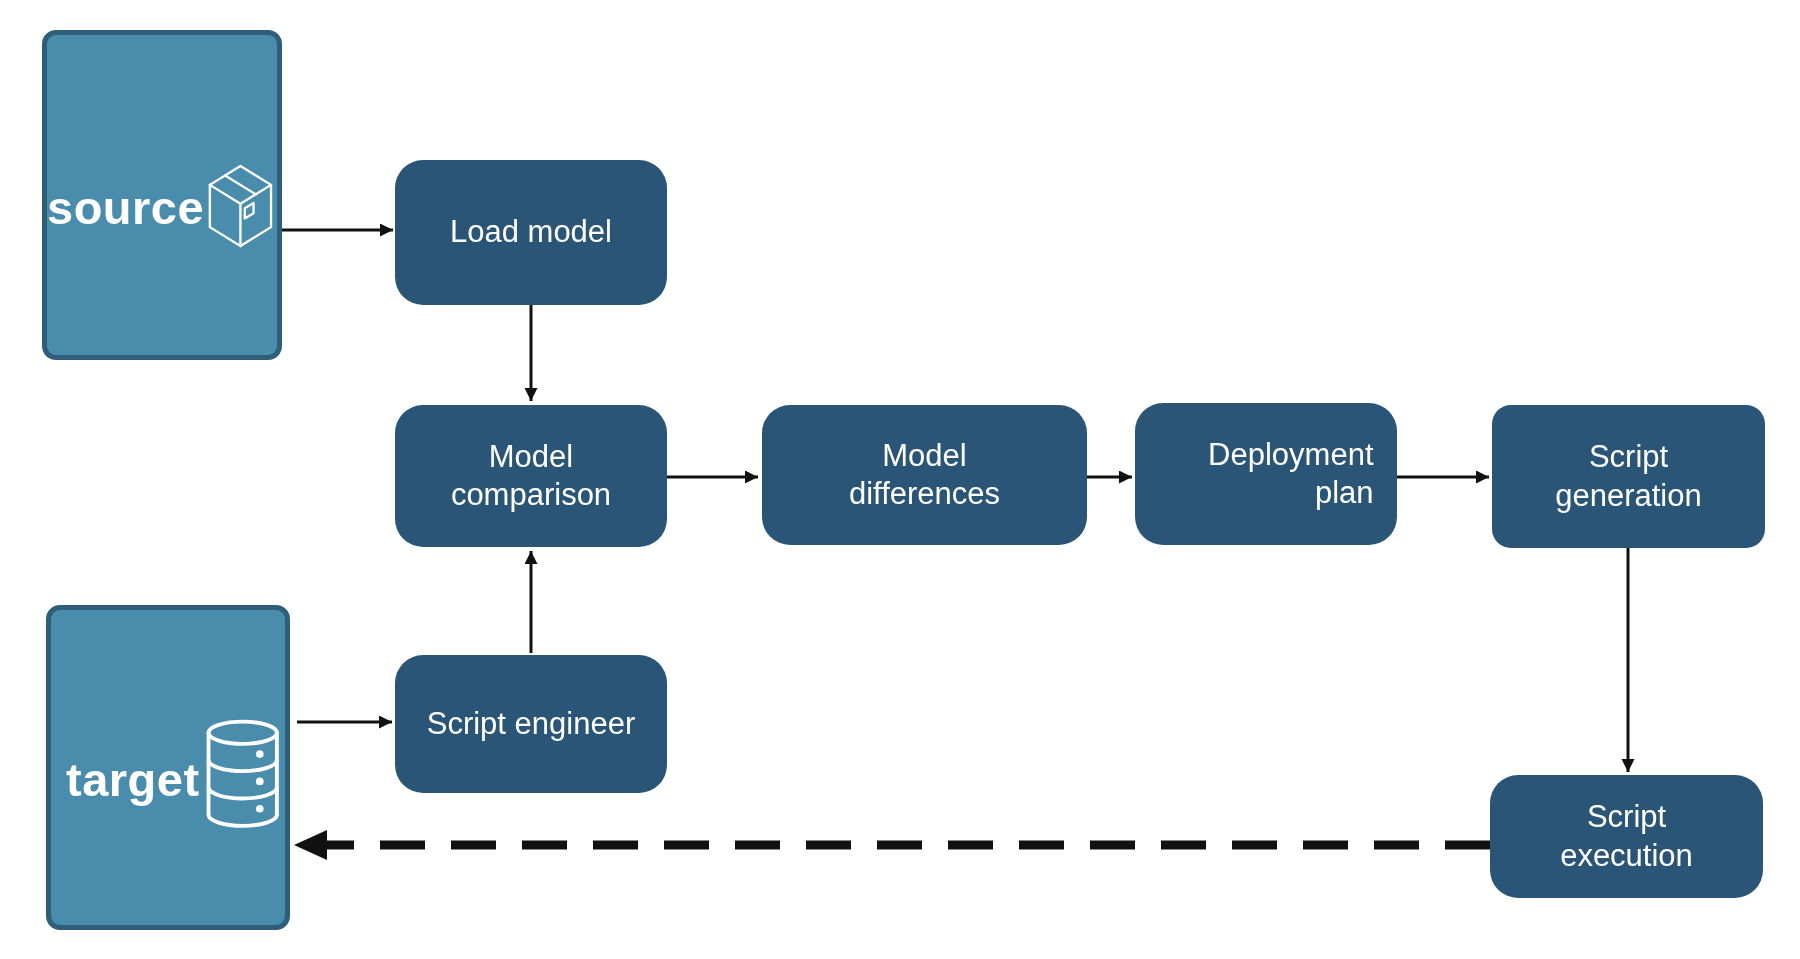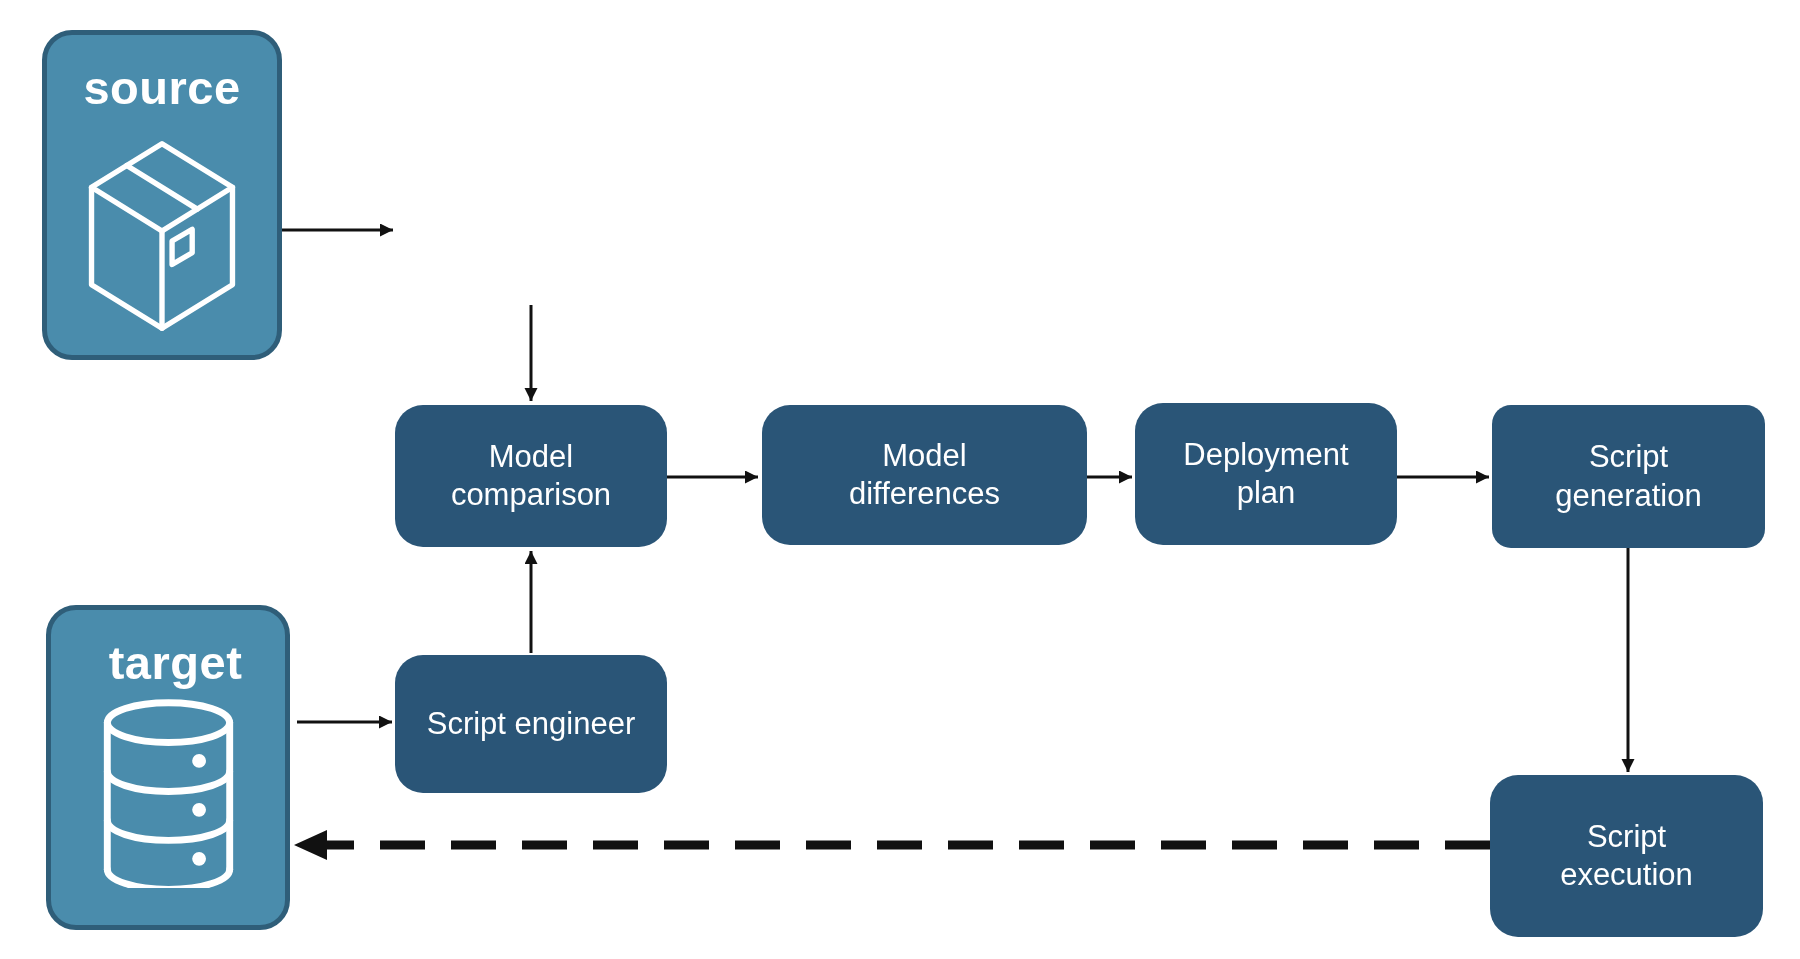--- a/index.html
+++ b/index.html
@@ -14,24 +14,24 @@
     background: var(--background, #ffffff);
     font-family: "Liberation Sans", sans-serif;
     overflow: hidden;
   }
   
   .entity {
     position: absolute;
     box-sizing: border-box;
     background: var(--entity-fill, #4A8CAC);
     border: 5px solid var(--entity-border, #2F5E79);
-    border-radius: 30px;
+    border-radius: 14px;
     color: var(--text, #ffffff);
     display: flex;
-    flex-direction: column;
+    flex-direction: row;
     align-items: center;
   }
   .entity-label {
     font-size: 47px;
     font-weight: bold;
     letter-spacing: 0.5px;
     line-height: 1.15;
   }
   .entity-icon {
     display: block;
@@ -126,38 +126,41 @@
       <path class="icon-stroke" stroke-width="4.5" d="M90,16 V112"></path>
       <path class="icon-stroke" stroke-width="4.5" d="M10,48 A40,13 0 0 0 90,48"></path>
       <path class="icon-stroke" stroke-width="4.5" d="M10,80 A40,13 0 0 0 90,80"></path>
       <path class="icon-stroke" stroke-width="4.5" d="M10,112 A40,13 0 0 0 90,112"></path>
       <circle cx="70" cy="41" r="4.5" fill="#ffffff"></circle>
       <circle cx="70" cy="73" r="4.5" fill="#ffffff"></circle>
       <circle cx="70" cy="105" r="4.5" fill="#ffffff"></circle>
     </svg>
   </div>
 
+  <div class="step" style="left:395px; top:160px; width:272px; height:145px;">
+    <span>Load model</span>
+  </div>
 
   <div class="step" style="left:395px; top:405px; width:272px; height:142px;">
     <span>Model comparison</span>
   </div>
 
   <div class="step" style="left:762px; top:405px; width:325px; height:140px;">
     <span>Model differences</span>
   </div>
 
-  <div class="step" style="left:1135px; top:403px; width:262px; height:142px;">
+  <div class="step" style="left:1135px; top:403px; width:262px; height:142px;text-align:right;">
     <span>Deployment plan</span>
   </div>
 
   <div class="step" style="left:1492px; top:405px; width:273px; height:143px;border-radius:19px;">
     <span>Script generation</span>
   </div>
 
   <div class="step" style="left:395px; top:655px; width:272px; height:138px;">
     <span>Script engineer</span>
   </div>
 
-  <div class="step" style="left:1490px; top:775px; width:273px; height:162px;">
+  <div class="step" style="left:1490px; top:775px; width:273px; height:123px;">
     <span>Script execution</span>
   </div>
 
 </div>
 
 </body></html>

